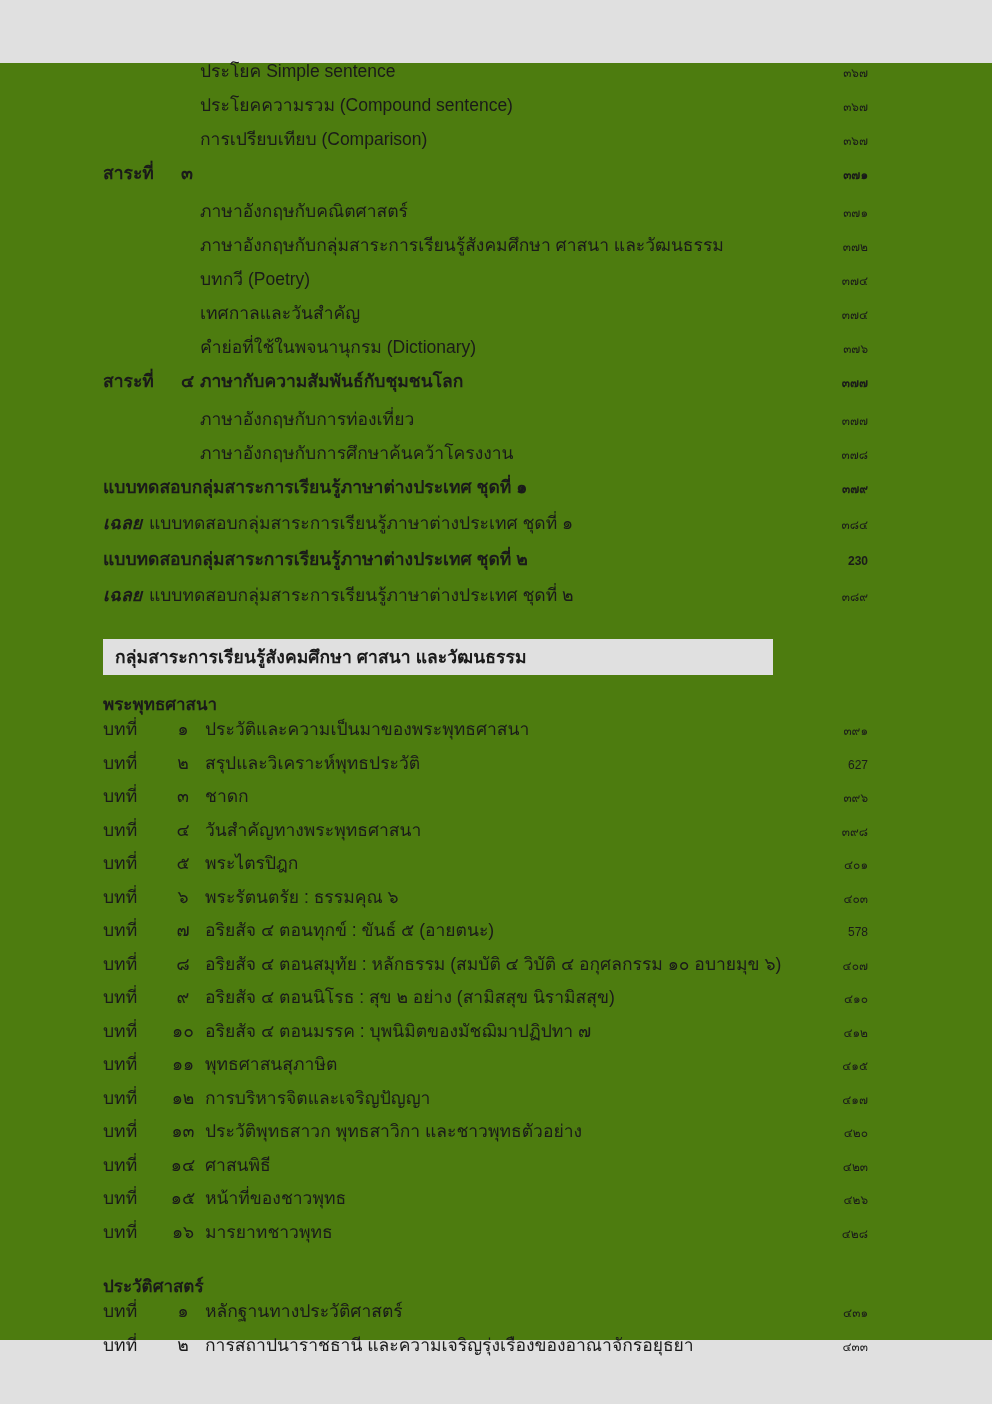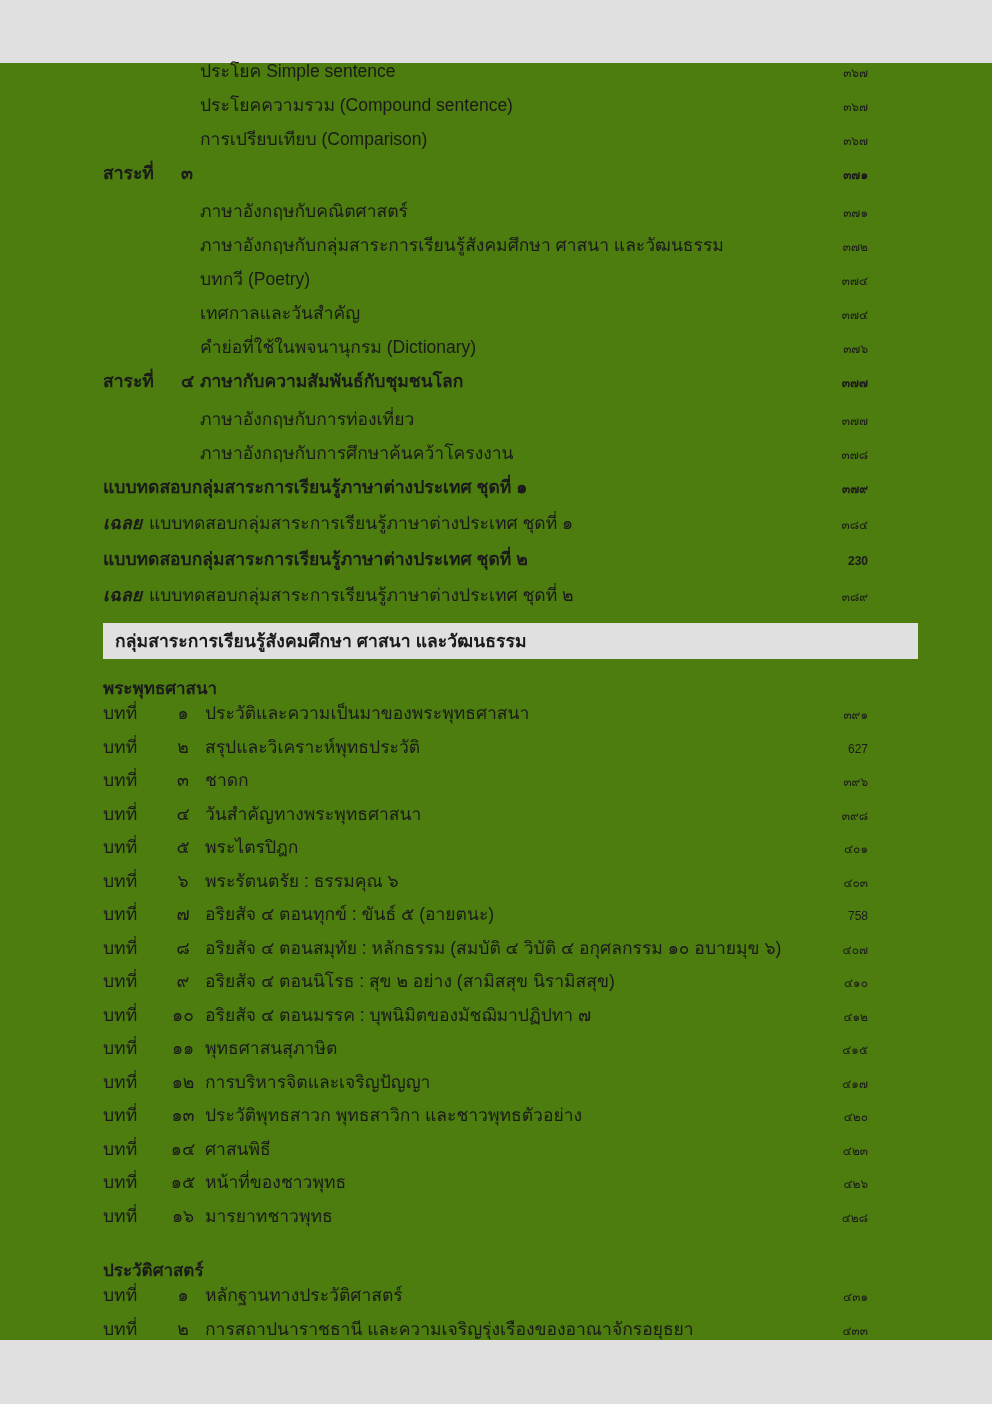--- a/index.html
+++ b/index.html
@@ -76,25 +76,26 @@
   .row-exam .pg { font-weight: bold; }
   .row-key   { height: 36px; }
   .row-key .key-word {
     font-weight: bold;
     font-style: italic;
     margin-right: 7px;
   }
 
   
   .banner {
-    width: 815px;
+    width: 670px;
     height: 36px;
     background: #e0e0e0;
     display: flex;
     align-items: center;
+    margin-top: 16px;
     margin-bottom: 14px;
   }
   .banner-title {
     font-size: 17.5px;
     font-weight: bold;
     padding-left: 12px;
     letter-spacing: .1px;
   }
 
   
@@ -251,21 +252,21 @@
       <div class="row row-chapter">
         <span class="ch-lbl">บทที่</span>
         <span class="ch-num">๖</span>
         <span class="ch-txt">พระรัตนตรัย : ธรรมคุณ ๖</span>
         <span class="pg">๔๐๓</span>
       </div>
       <div class="row row-chapter">
         <span class="ch-lbl">บทที่</span>
         <span class="ch-num">๗</span>
         <span class="ch-txt">อริยสัจ ๔ ตอนทุกข์ : ขันธ์ ๕ (อายตนะ)</span>
-        <span class="pg">758</span>
+        <span class="pg">578</span>
       </div>
       <div class="row row-chapter">
         <span class="ch-lbl">บทที่</span>
         <span class="ch-num">๘</span>
         <span class="ch-txt">อริยสัจ ๔ ตอนสมุทัย : หลักธรรม (สมบัติ ๔ วิบัติ ๔ อกุศลกรรม ๑๐ อบายมุข ๖)</span>
         <span class="pg">๔๐๗</span>
       </div>
       <div class="row row-chapter">
         <span class="ch-lbl">บทที่</span>
         <span class="ch-num">๙</span>

